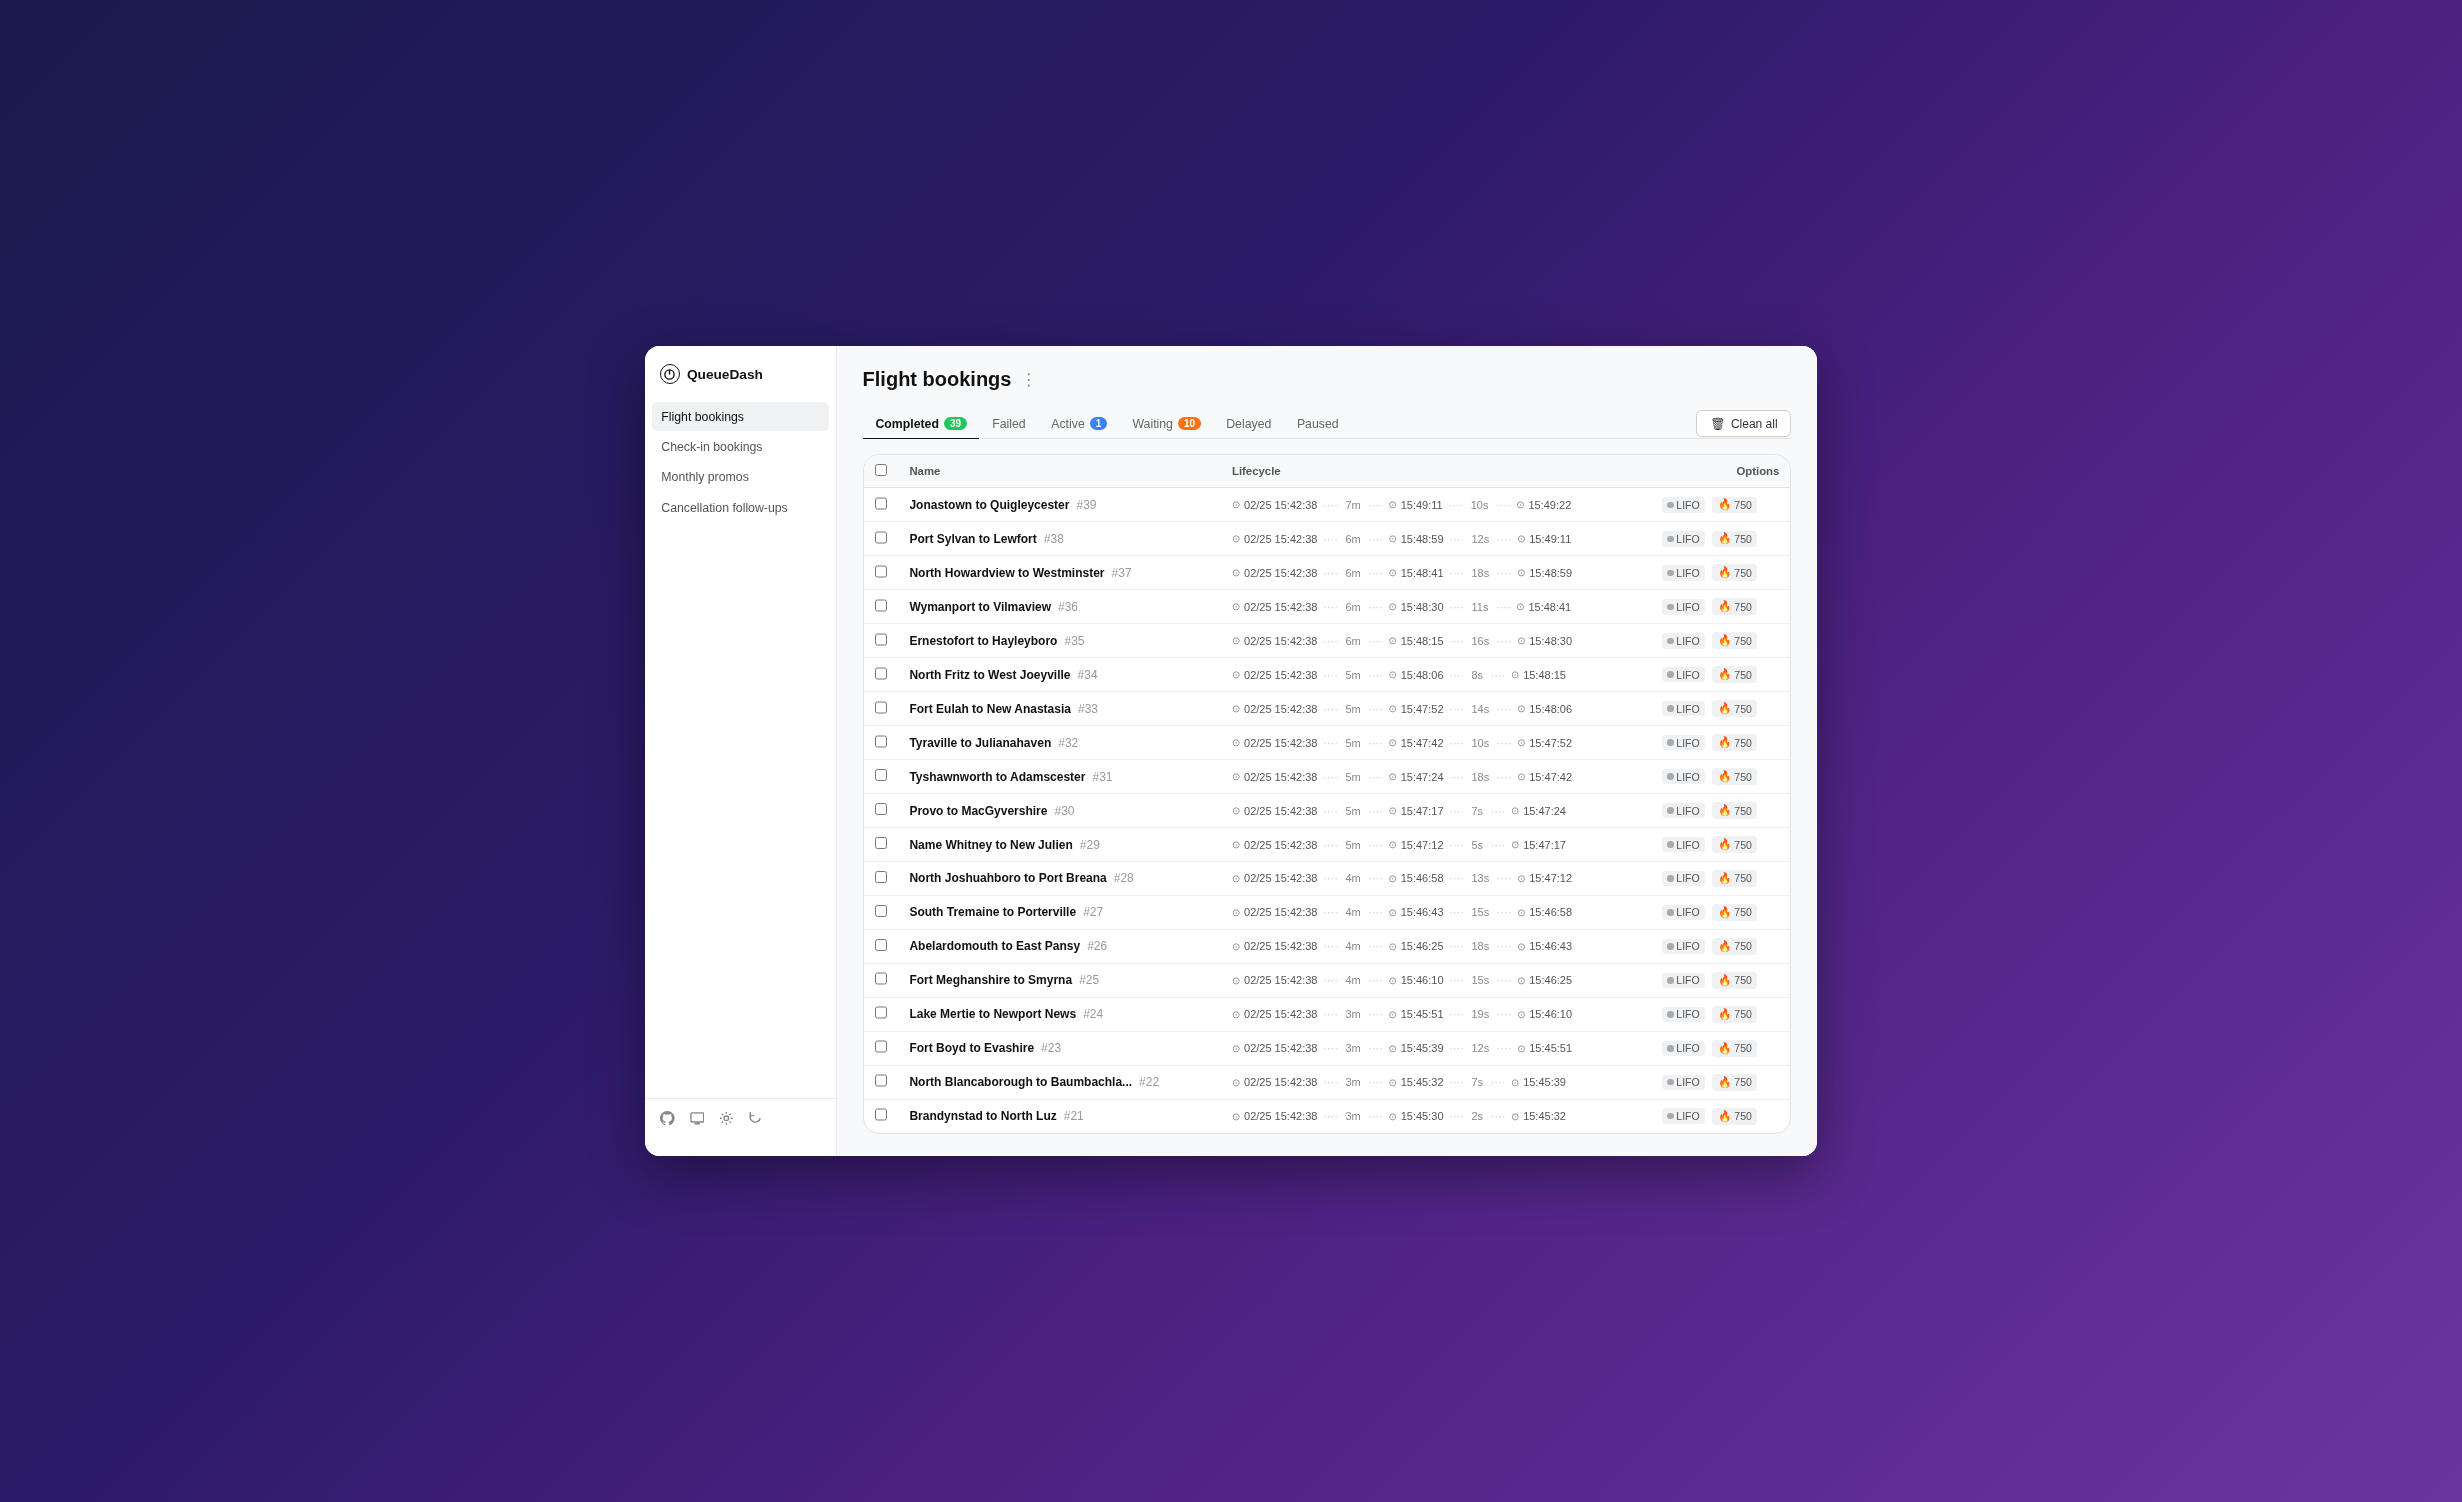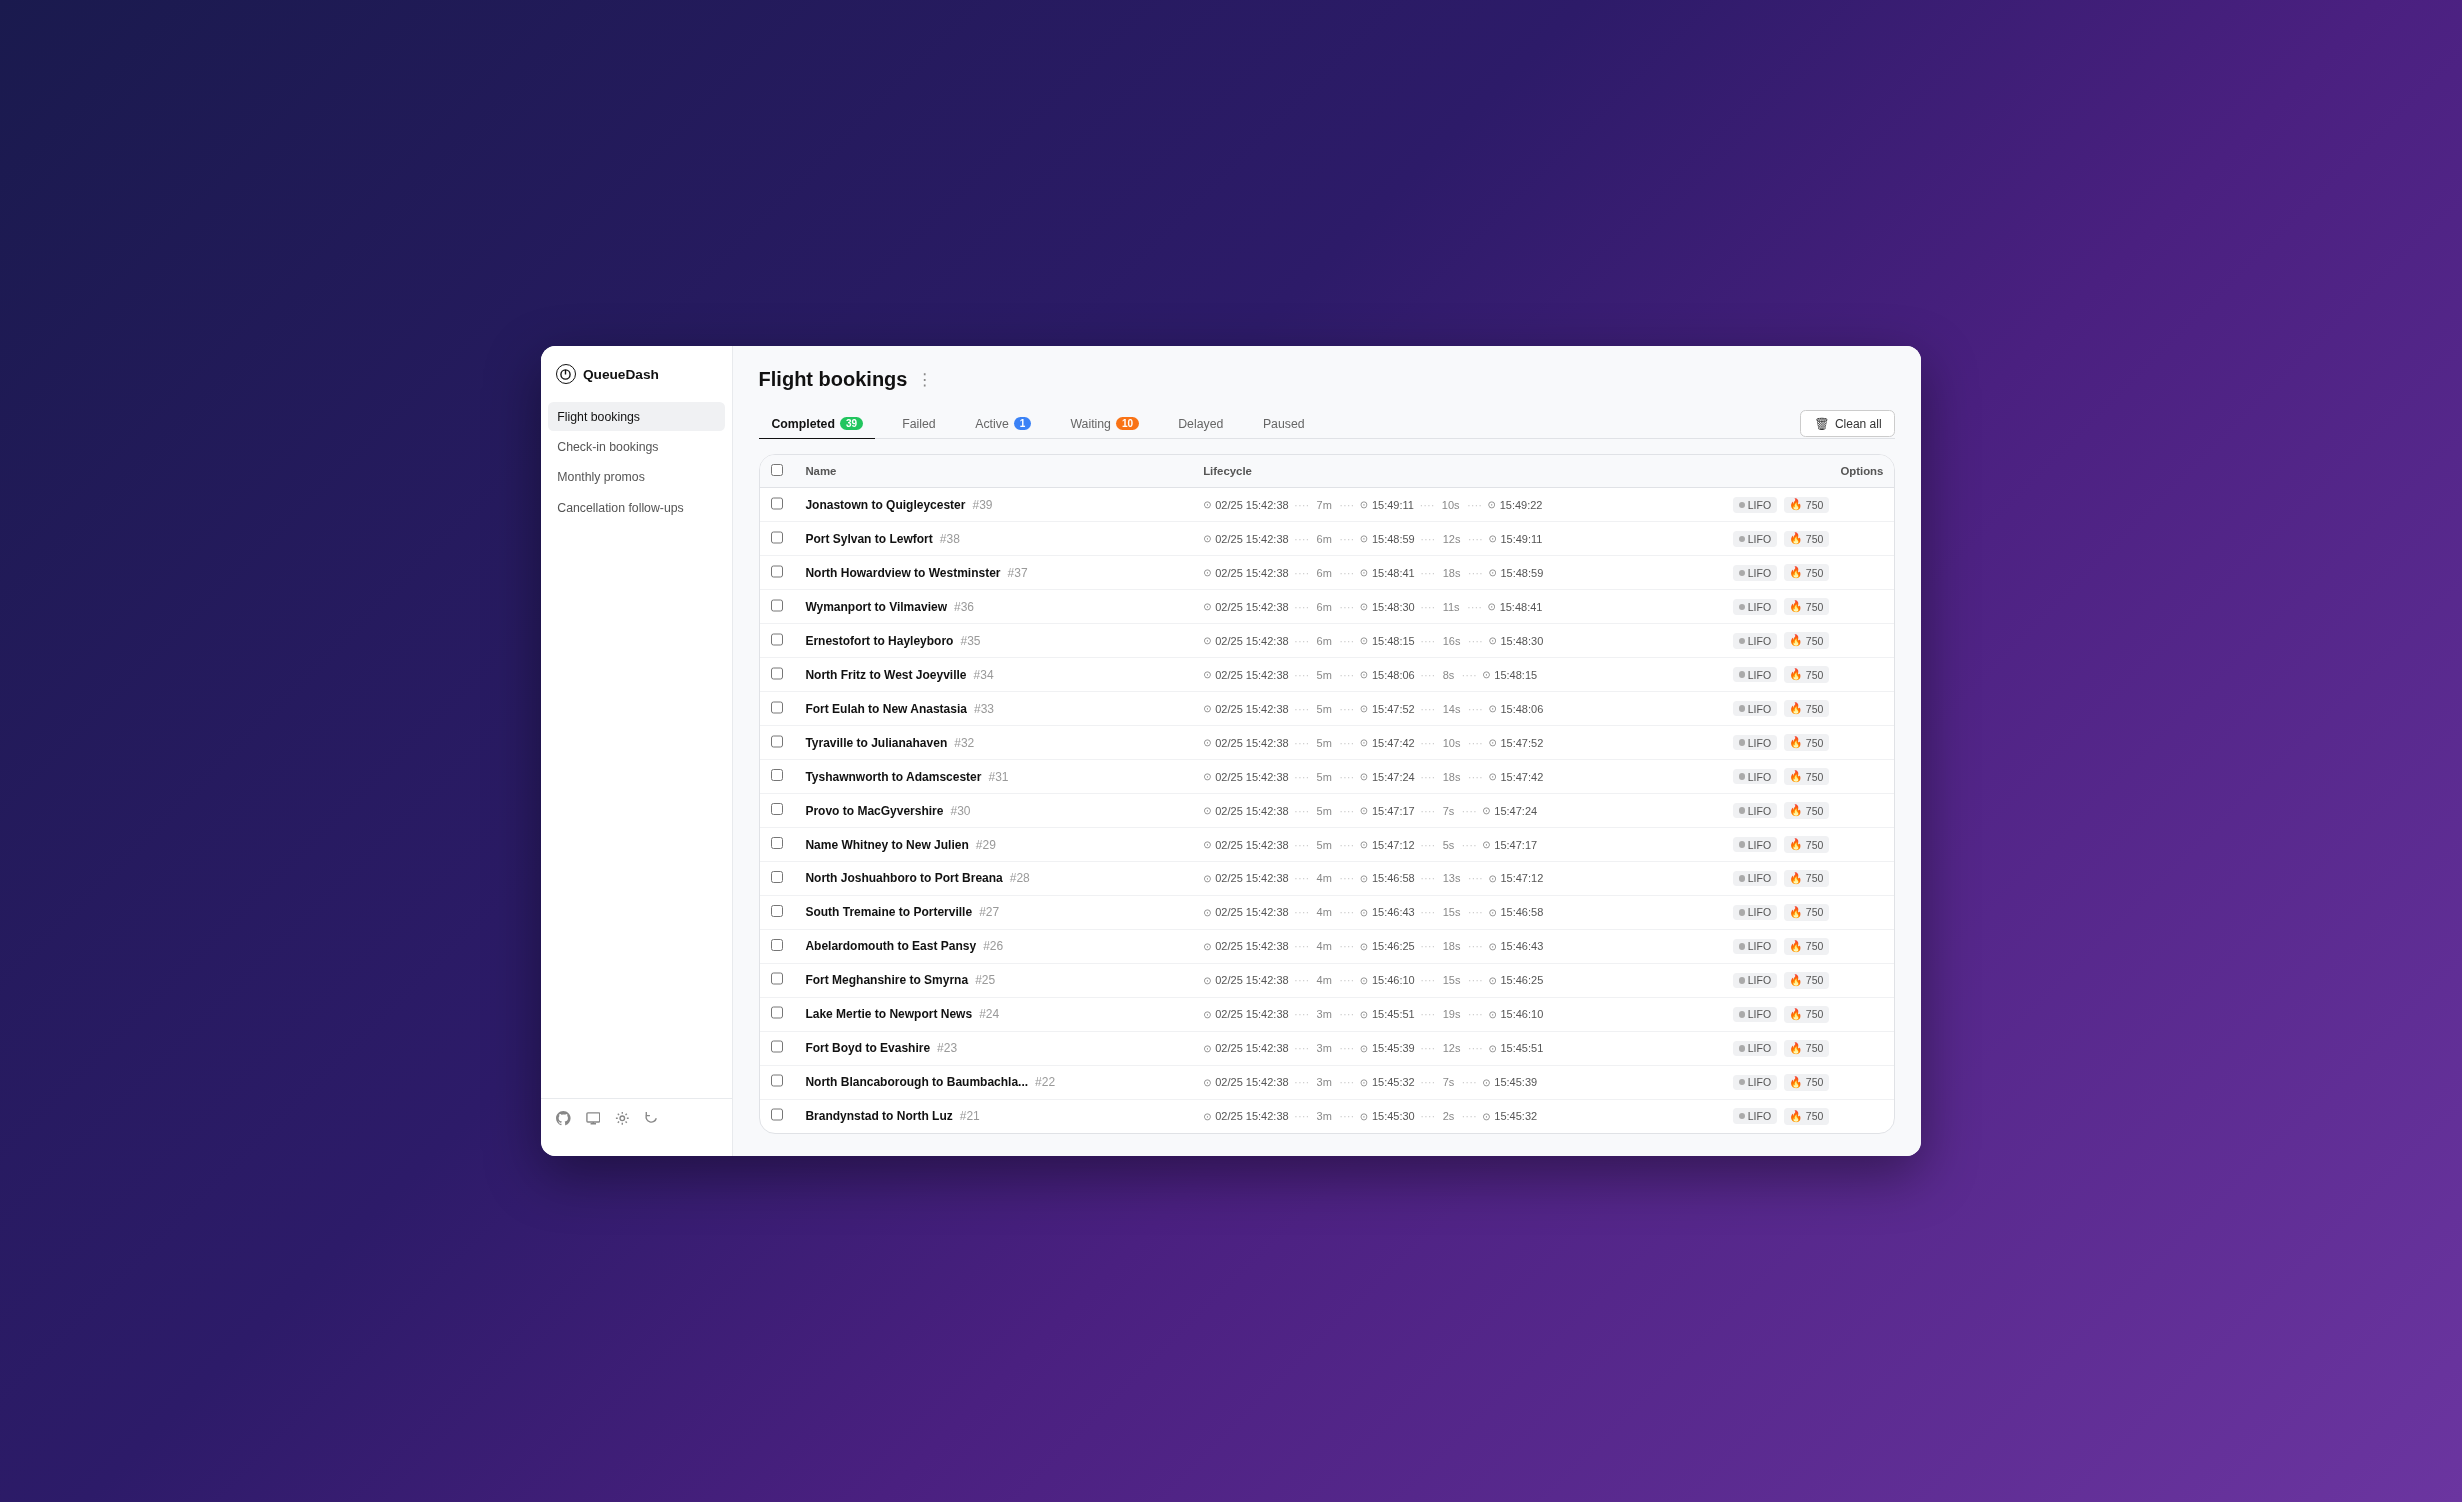--- a/index.html
+++ b/index.html
@@ -8,21 +8,21 @@
       background: linear-gradient(135deg, #1a1a4e 0%, #2d1b69 40%, #4a2080 60%, #6b35a0 100%);
       min-height: 100vh;
       display: flex;
       align-items: center;
       justify-content: center;
       padding: 18px;
     }
     .app-container {
       background: #f8f9fb;
       border-radius: 14.6px;
-      width: 1380px;
+      width: 1172px;
       min-height: 713px;
       display: flex;
       overflow: hidden;
       box-shadow: 0 18px 55px rgba(0,0,0,0.4);
     }
     
     .sidebar {
       width: 192px;
       background: #fff;
       border-right: 0.9px solid #e8eaed;
@@ -99,21 +99,21 @@
     }
     .page-title {
       font-size: 20px;
       font-weight: 700;
       color: #111;
     }
     
     .tabs-bar {
       display: flex;
       align-items: center;
-      gap: 14px;
+      gap: 0;
       margin-bottom: 14.6px;
       border-bottom: 0.9px solid #e0e2e6;
       padding-bottom: 0;
     }
     .tab {
       padding: 7.3px 12.8px;
       font-size: 12.3px;
       color: #666;
       cursor: pointer;
       border-bottom: 1.8px solid transparent;

